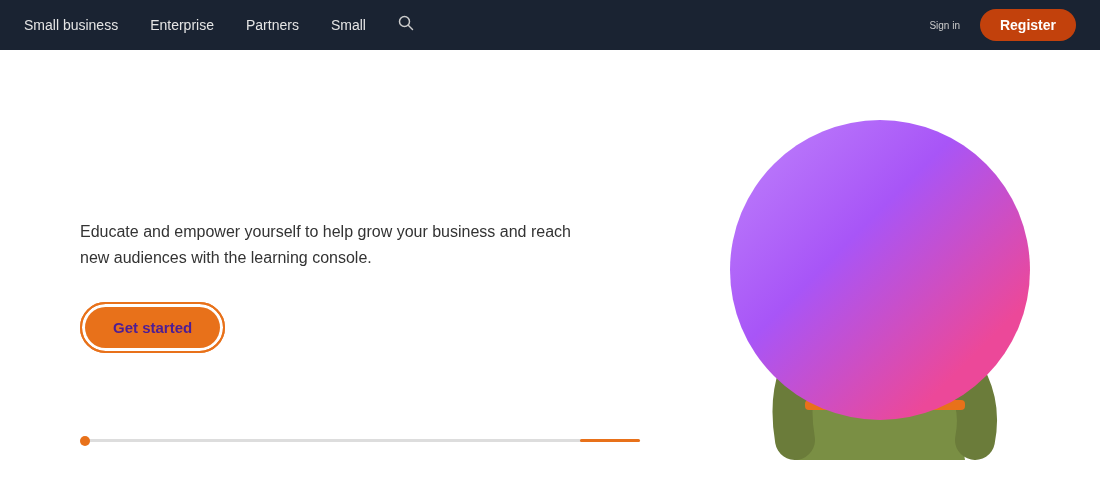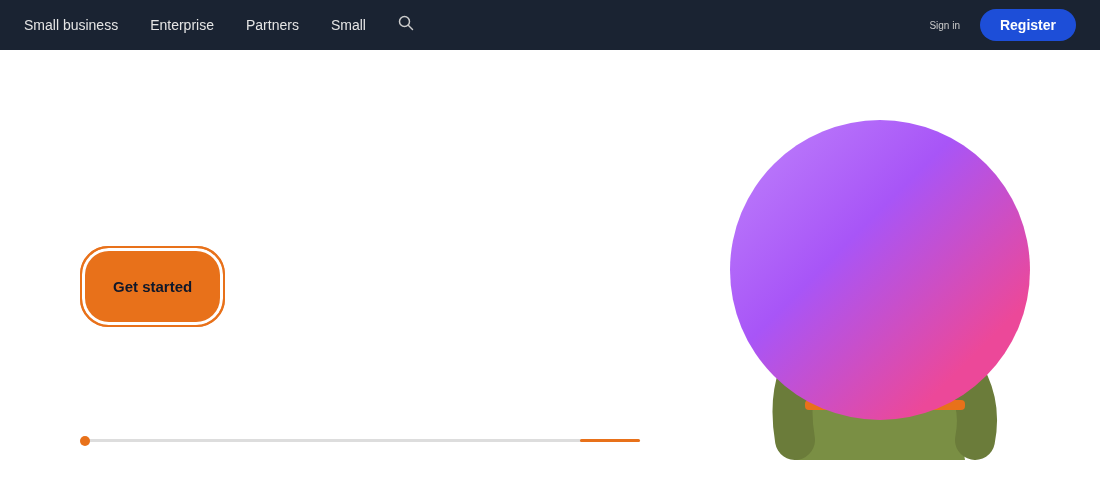--- a/index.html
+++ b/index.html
@@ -32,21 +32,21 @@
       display: flex;
       align-items: center;
       gap: 20px;
     }
     .sign-in-link {
       color: #ccc;
       text-decoration: none;
       font-size: 10px;
     }
     .register-btn {
-      background: #1d4ed8;
+      background: #c2410c;
       color: #fff;
       border: none;
       border-radius: 20px;
       padding: 8px 20px;
       font-size: 14px;
       font-weight: bold;
       cursor: pointer;
     }
     .search-icon-wrap {
       color: #ccc;
@@ -76,24 +76,24 @@
     }
     .hero-desc {
       font-size: 16px;
       color: #333;
       line-height: 1.6;
       margin-bottom: 32px;
       max-width: 500px;
     }
     .get-started-btn {
       background: #e8711a;
-      color: #0f172a;
+      color: #4c1d95;
       border: none;
       border-radius: 24px;
-      padding: 27px 28px;
+      padding: 12px 28px;
       font-size: 15px;
       font-weight: bold;
       cursor: pointer;
       outline: 2px solid #e8711a;
       outline-offset: 3px;
     }
     .get-started-wrapper {
       display: inline-block;
       border: 2px solid #e8711a;
       border-radius: 28px;
@@ -183,20 +183,21 @@
   </div>
 
   <div class="nav-right">
     <a href="#" class="sign-in-link">Sign in</a>
     <button class="register-btn">Register</button>
   </div>
 </nav>
 
 <section class="hero">
   <div class="hero-content">
+    <p class="hero-desc">Educate and empower yourself to help grow your business and reach new audiences with the learning console.</p>
     <div class="get-started-wrapper">
       <button class="get-started-btn">Get started</button>
     </div>
   </div>
 
   <div class="progress-area">
     <div class="progress-track">
       <div class="progress-dot-start"></div>
       <div class="progress-fill"></div>
     </div>

